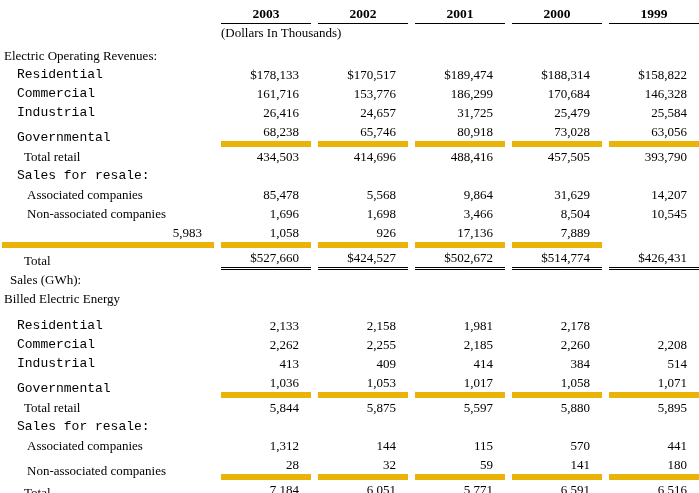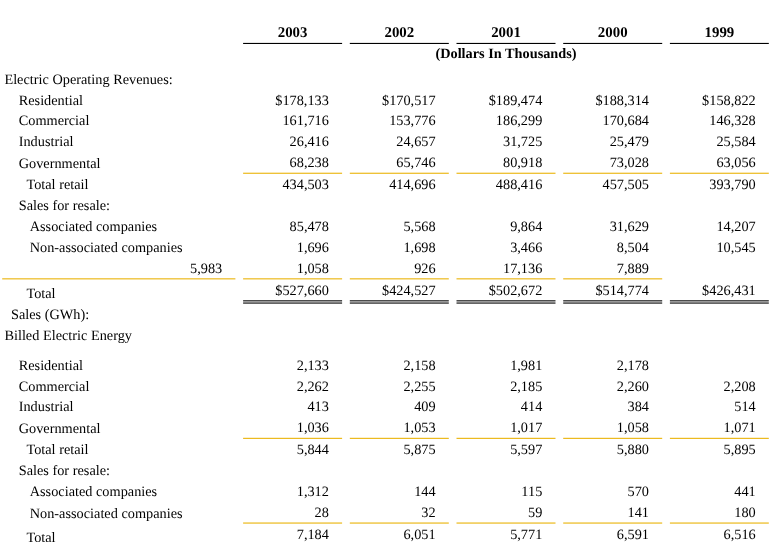--- a/index.html
+++ b/index.html
@@ -25,44 +25,42 @@
     align-items: end;
   }
   
   .hdr .year {
     font-weight: bold;
     font-size: 13.5px;
     text-align: center;
     height: 19px;
     line-height: 19px;
     border-bottom: 1px solid #000;
-    margin-top: 16px;
   }
   
   .units {
     grid-column: 2 / 7;
-    text-align: center;
+    text-align: left;
     height: 17px;
     line-height: 17px;
     margin-bottom: 5px;
-    font-weight: bold;
   }
   
   .row { min-height: 19px; }
   .cell { line-height: 19px; }
   .cell.label { white-space: nowrap; }
   .cell.val {
     text-align: right;
     padding-right: 12px;
   }
-  .rule-single > .val { border-bottom: 1px solid #eab308; }
+  .rule-single > .val { border-bottom: 6px solid #eab308; }
   .rule-double > .val { border-bottom: 3px double #000; }
   .ind-0 { padding-left: 2px; }
   .ind-1 { padding-left: 8px; }
-  .ind-2 { padding-left: 15px; }
+  .ind-2 { padding-left: 15px; font-family: Liberation Mono, monospace; }
   .ind-3 { padding-left: 22px; }
   .ind-4 { padding-left: 25px; }
   .spacer-row { height: 8px; }
 </style>
 </head>
 <body>
 
 <div class="doc">
 
   <div class="grid-row hdr" id="header-row">

